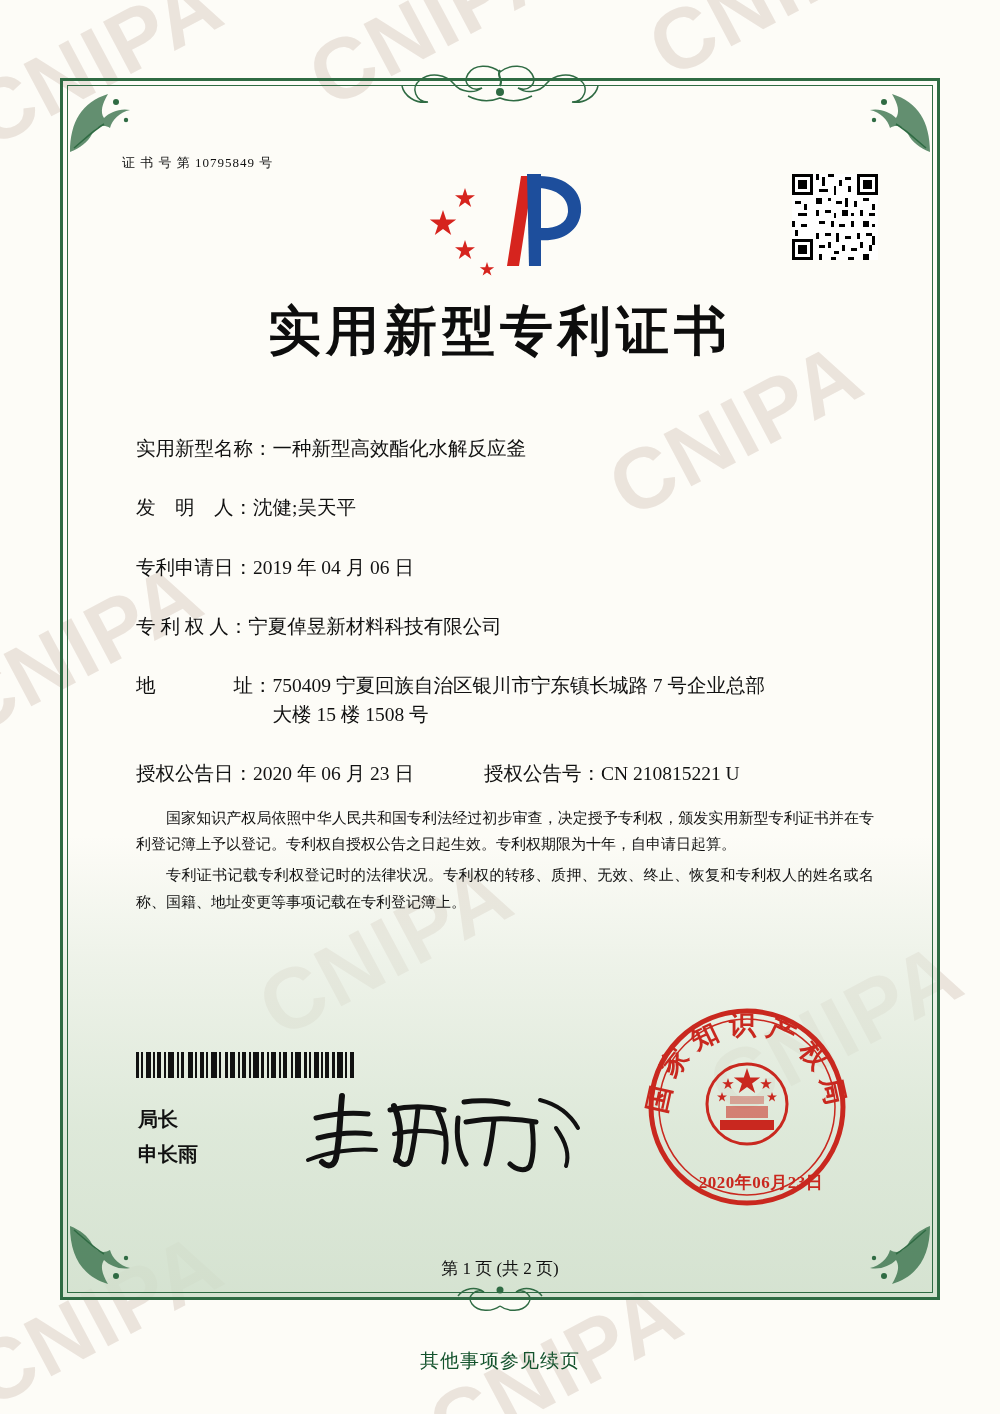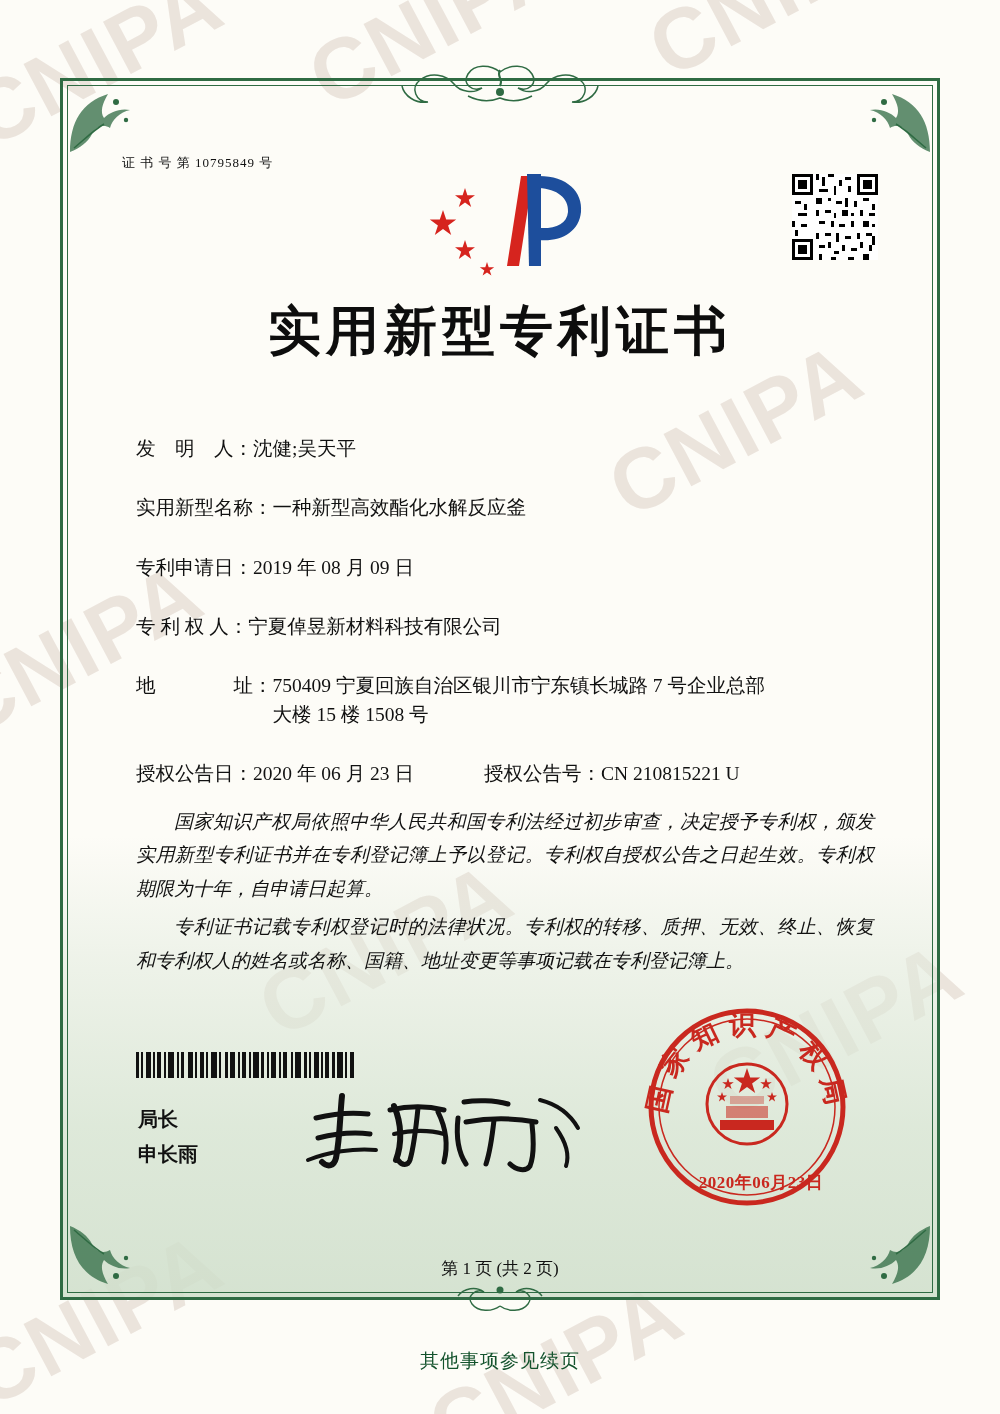--- a/index.html
+++ b/index.html
@@ -162,27 +162,26 @@
     display: flex;
     font-size: 19.5px;
     color: #111;
     margin-bottom: 18px;
     padding-left: 14px;
   }
   .two-col .c1 { flex: 0 0 348px; }
   .two-col .c2 { flex: 1 1 auto; }
 
   .para {
-    font-size: 19px;
+    font-size: 15px;
     line-height: 1.78;
     text-align: justify;
     text-indent: 2em;
     margin: 0 4px 4px 14px;
     color: #111;
-    font-style: italic;
   }
   .para + .para { margin-top: 2px; }
 
   
   .barcode {
     position: absolute;
     left: 76px;
     bottom: 222px;
     width: 258px;
     height: 26px;
@@ -418,30 +417,30 @@
           <rect x="24" y="27" width="2" height="2"></rect>
             <rect x="27" y="21" width="1" height="3"></rect>
         </g>
       </svg>
     </div>
 
     <div class="title">实用新型专利证书</div>
 
     <div class="fields">
       <div class="field">
+        <span class="lbl">实用新型名称：</span>
+        <span class="val">一种新型高效酯化水解反应釜</span>
+      </div>
+      <div class="field">
         <span class="lbl">发　明　人：</span>
         <span class="val">沈健;吴天平</span>
       </div>
       <div class="field">
-        <span class="lbl">实用新型名称：</span>
-        <span class="val">一种新型高效酯化水解反应釜</span>
-      </div>
-      <div class="field">
         <span class="lbl">专利申请日：</span>
-        <span class="val">2019 年 08 月 09 日</span>
+        <span class="val">2019 年 04 月 06 日</span>
       </div>
       <div class="field">
         <span class="lbl">专 利 权 人：</span>
         <span class="val">宁夏倬昱新材料科技有限公司</span>
       </div>
       <div class="field">
         <span class="lbl">地　　　　址：</span>
         <span class="val">750409 宁夏回族自治区银川市宁东镇长城路 7 号企业总部
 大楼 15 楼 1508 号</span>
       </div>

